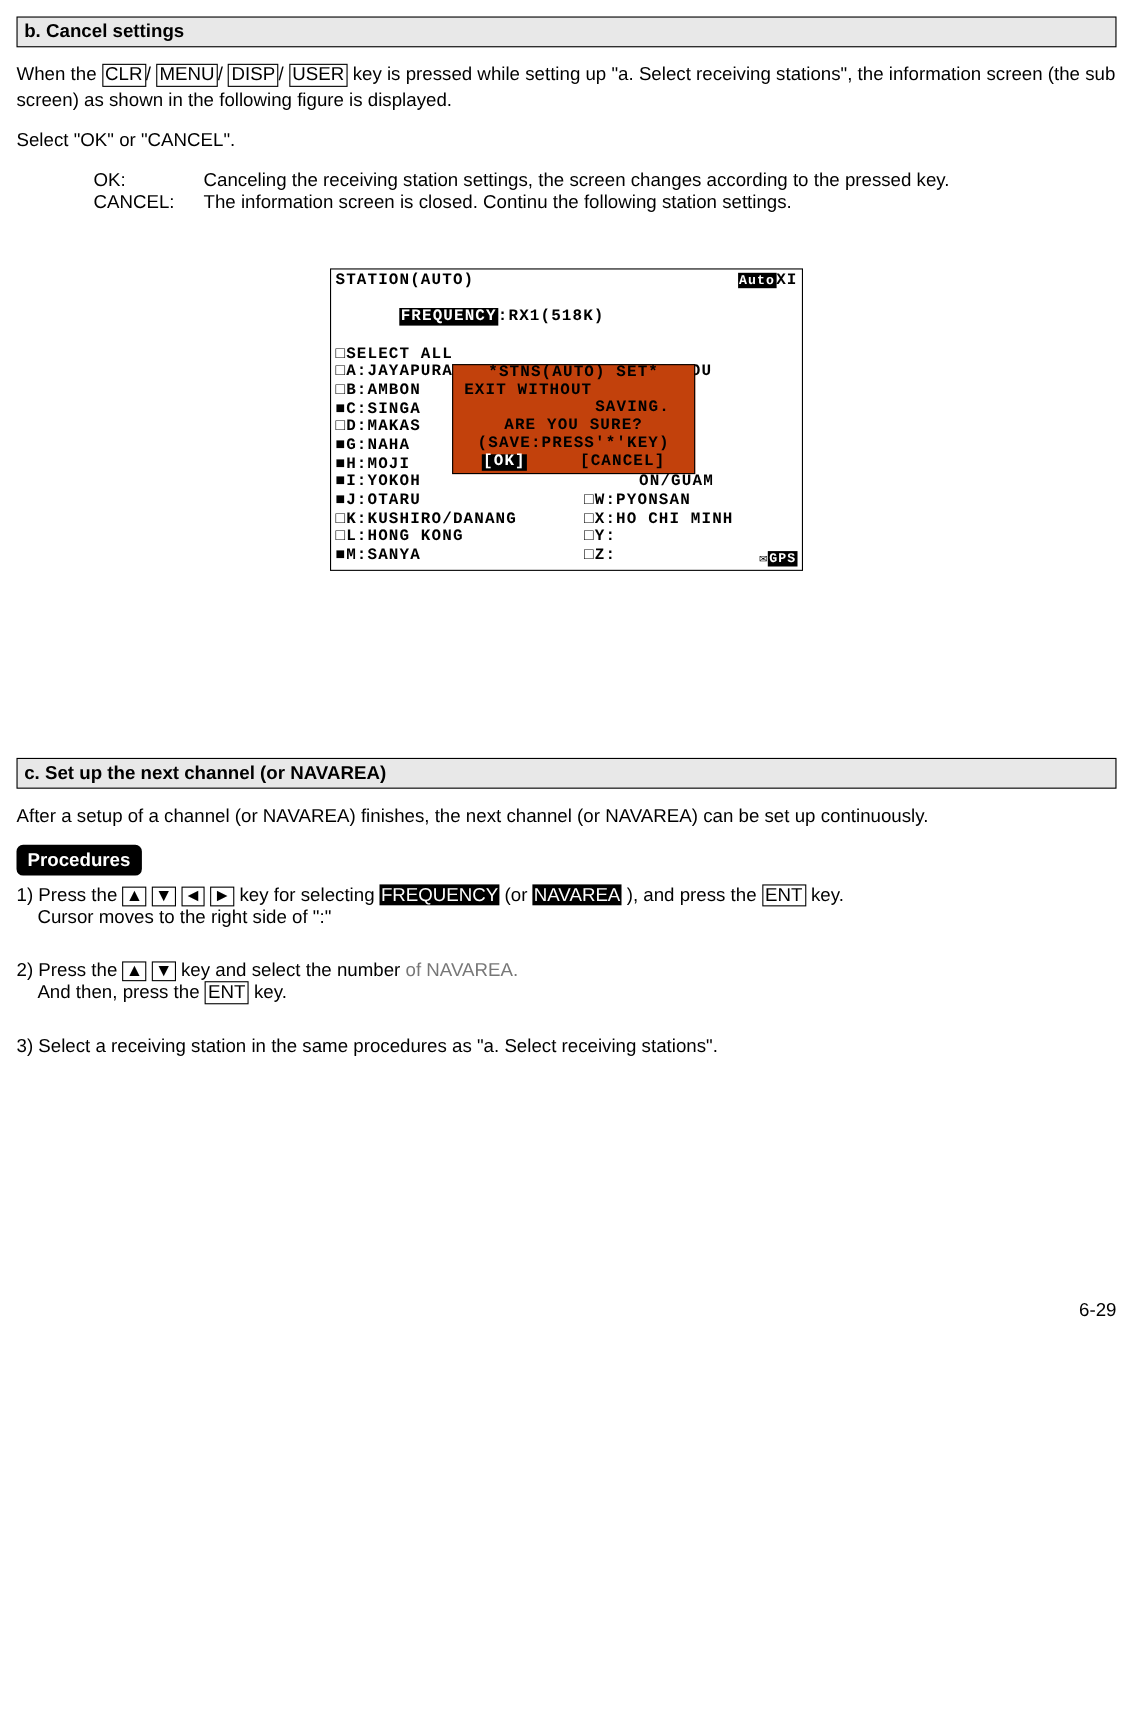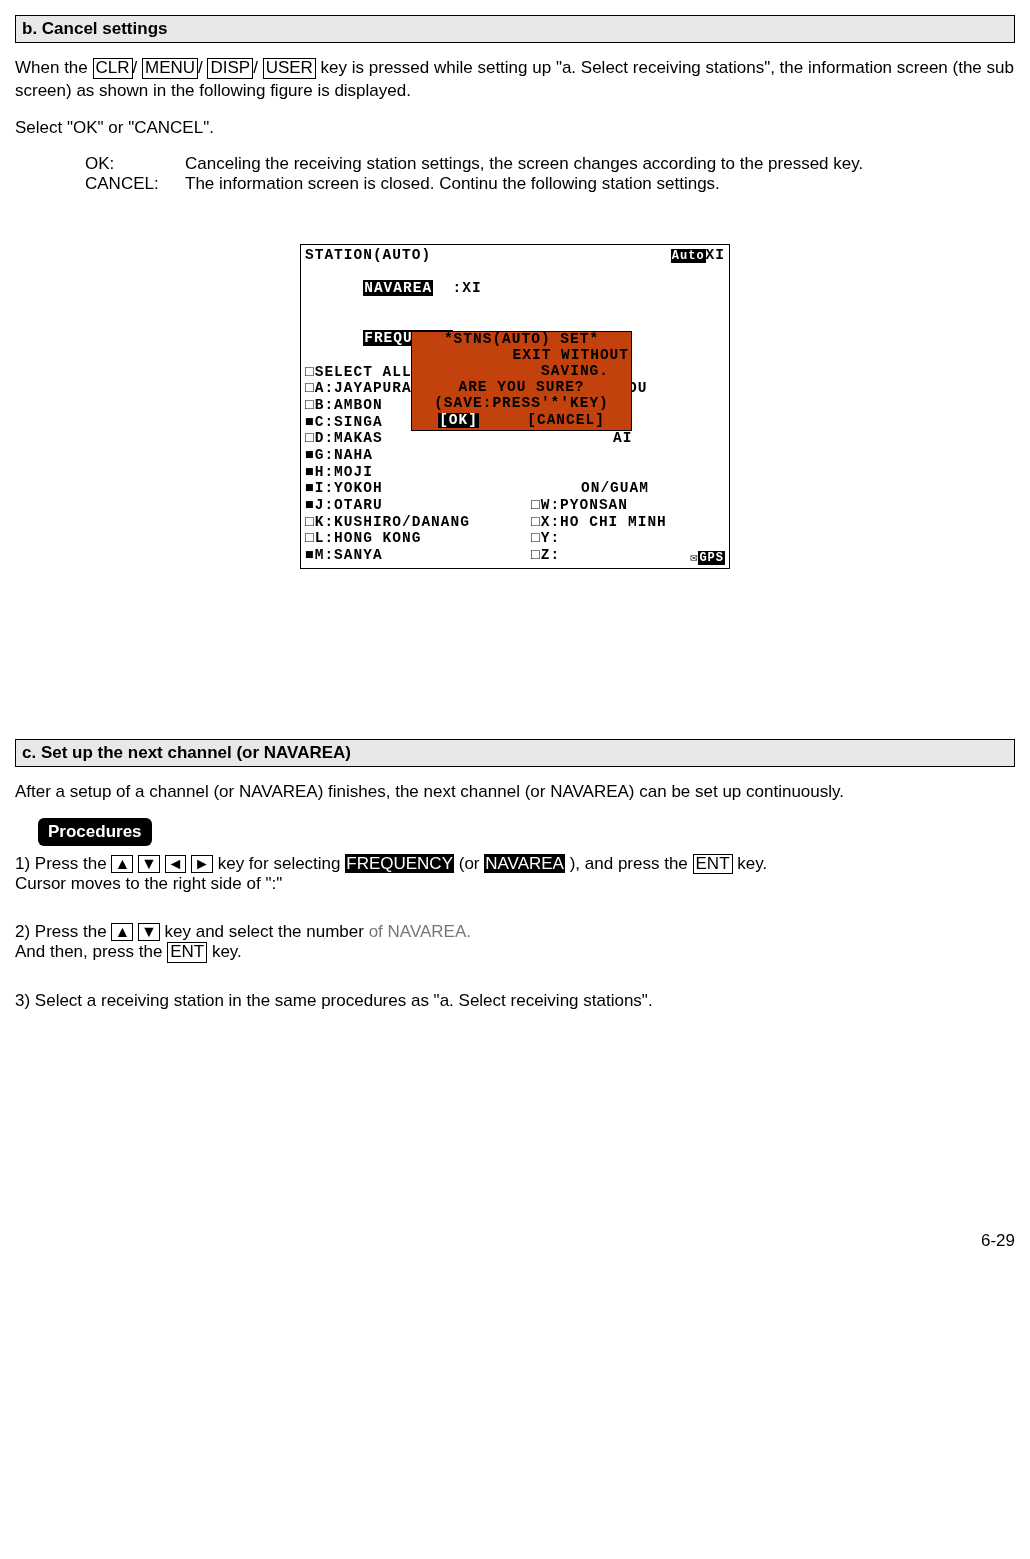--- a/index.html
+++ b/index.html
@@ -97,26 +97,26 @@
     margin-top: 44px;
   }
   .procedures-badge {
     display: inline-block;
     background: #000;
     color: #fff;
     font-weight: bold;
     padding: 4px 10px;
     border-radius: 6px;
     margin-bottom: 8px;
-    margin-left: 23px;
   }
   .step {
     margin-bottom: 28px;
   }
   .step-cont {
+    margin-left: 19px;
   }
   .arrow-key {
     border: 1px solid #000;
     padding: 0 2px;
     display: inline-block;
     line-height: 1;
     font-size: 16px;
   }
   .page-num {
     text-align: right;
@@ -156,44 +156,41 @@
 </div>
 
 
 <div class="screen-wrap">
   <div class="screen">
     <div class="scr-top">
       <span>STATION(AUTO)</span>
       <span>
         <span class="inv auto-badge">Auto</span><span>XI</span>
       </span>
-    </div>
-    <div class="scr-row">
-      <span class="inv">NAVAREA</span><span>  </span><span>:XI</span>
     </div>
     <div class="scr-row">
       <span class="inv">FREQUENCY</span><span>:RX1(518K)</span>
     </div>
     <div class="scr-row"><span>□</span><span>SELECT ALL</span></div>
 
     <div class="scr-row"><span>□</span><span>A:JAYAPURA</span><span style="position:absolute;left:230px"><span>■</span><span>N:GUANGZHOU</span></span></div>
     <div class="scr-row"><span>□</span><span>B:AMBON</span><span style="position:absolute;left:230px"><span>□</span><span>O:FUZHOU</span></span></div>
     <div class="scr-row"><span>■</span><span>C:SINGA</span><span style="position:absolute;left:312px"><span>NG</span></span></div>
     <div class="scr-row"><span>□</span><span>D:MAKAS</span><span style="position:absolute;left:312px"><span>AI</span></span></div>
     <div class="scr-row"><span>■</span><span>G:NAHA</span></div>
     <div class="scr-row"><span>■</span><span>H:MOJI</span></div>
     <div class="scr-row"><span>■</span><span>I:YOKOH</span><span style="position:absolute;left:280px"><span>ON/GUAM</span></span></div>
     <div class="scr-row"><span>■</span><span>J:OTARU</span><span style="position:absolute;left:230px"><span>□</span><span>W:PYONSAN</span></span></div>
     <div class="scr-row"><span>□</span><span>K:KUSHIRO/DANANG</span><span style="position:absolute;left:230px"><span>□</span><span>X:HO CHI MINH</span></span></div>
     <div class="scr-row"><span>□</span><span>L:HONG KONG</span><span style="position:absolute;left:230px"><span>□</span><span>Y:</span></span></div>
     <div class="scr-row"><span>■</span><span>M:SANYA</span><span style="position:absolute;left:230px"><span>□</span><span>Z:</span></span></div>
 
     <div class="popup">
       <div>*STNS(AUTO) SET*</div>
-      <div style="text-align:right;padding-left:8px">EXIT WITHOUT</div>
+      <div style="text-align:left;padding-left:8px">EXIT WITHOUT</div>
       <div style="text-align:right;padding-right:20px">SAVING.</div>
       <div>ARE YOU SURE?</div>
       <div>(SAVE:PRESS'*'KEY)</div>
       <div class="btns">
         <span class="inv">[OK]</span>
         <span>[CANCEL]</span>
       </div>
     </div>
 
     <span class="gps-badge">✉<span class="inv">GPS</span></span>

